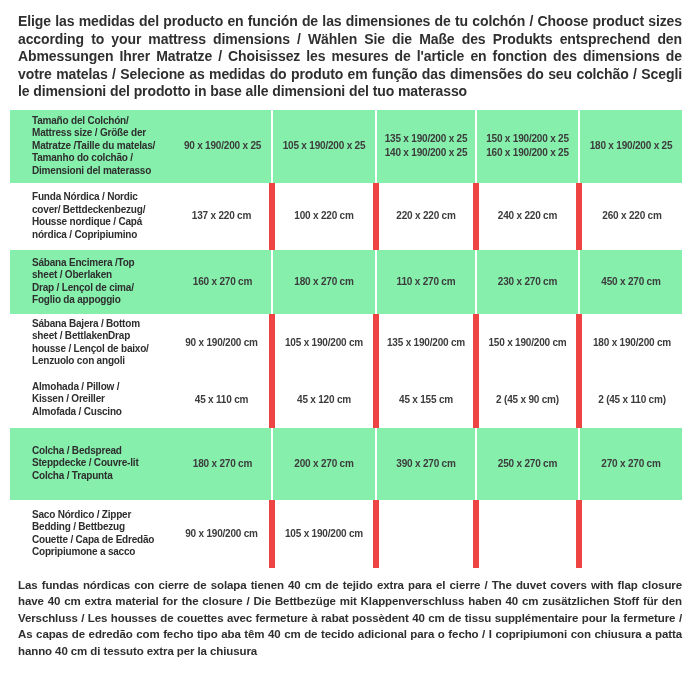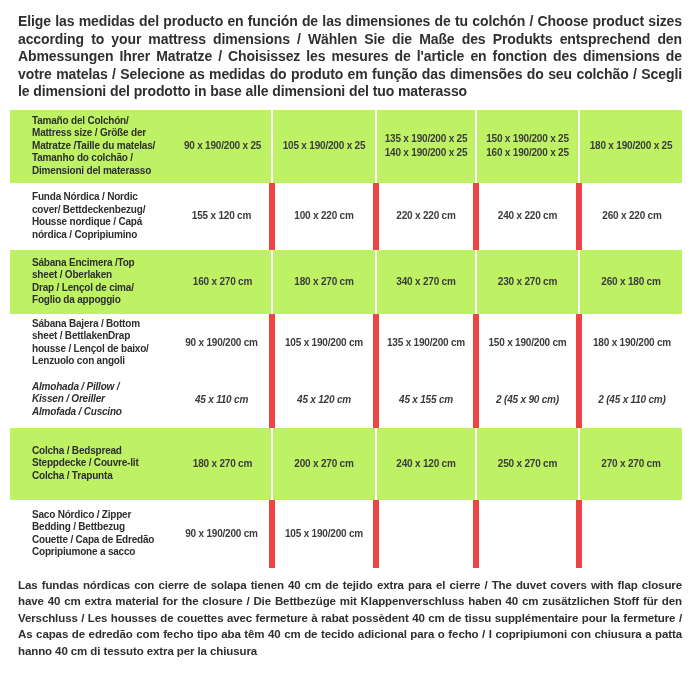--- a/index.html
+++ b/index.html
@@ -11,42 +11,42 @@
   .page{width:700px;height:700px;box-sizing:border-box;padding:13px 18px 0 18px;}
   .intro{
     margin:0 0 9px 0;
     font-size:14px;font-weight:bold;line-height:17.5px;
     text-align:justify;color:#2f2f2f;letter-spacing:-0.1px;
   }
   table.sizes{
     border-collapse:collapse;table-layout:fixed;
     width:672px;margin-left:-8px;
   }
-  tr.g{background:#bef264;}
+  tr.g{background:#86efac;}
   tr.w{background:#ffffff;}
   td{
     vertical-align:middle;font-weight:bold;box-sizing:border-box;
     padding:4px 2px;
   }
   td.lbl{
     font-size:10px;line-height:12.5px;color:#2e2e2e;
     padding-left:22px;white-space:pre-line;letter-spacing:-0.2px;
   }
   td.val{
     text-align:center;font-size:10px;letter-spacing:-0.2px;
     color:#3c3c3c;white-space:pre;line-height:14px;
   }
   tr.g td.val + td.val{border-left:2px solid #ffffff;}
   tr.w td.val + td.val{border-left:6px solid #ef4444;}
   tr.r1 td{height:73px;}
   tr.r2 td{height:67px;}
   tr.r3 td{height:64px;}
   tr.r4 td{height:56px;}
   tr.r5 td{height:77px;}
-  tr.r6 td{height:56px;font-style:italic;}
+  tr.r6 td{height:56px;}
   tr.r7 td{height:72px;}
   tr.r8 td{height:68px;}
   .note{
     margin:9px 0 0 0;
     font-size:11.5px;font-weight:bold;line-height:16.5px;
     text-align:justify;color:#2f2f2f;letter-spacing:-0.1px;
   }
 </style>
 </head>
 <body>
@@ -77,36 +77,36 @@
 140 x 190/200 x 25</td>
         <td class="val">150 x 190/200 x 25
 160 x 190/200 x 25</td>
         <td class="val">180 x 190/200 x 25</td>
       </tr>
       <tr class="w r2">
         <td class="lbl">Funda Nórdica /  Nordic
 cover/ Bettdeckenbezug/
 Housse nordique / Capá
 nórdica / Copripiumino</td>
-        <td class="val">155 x 120 cm</td>
+        <td class="val">137 x 220 cm</td>
         <td class="val">100 x 220 cm</td>
         <td class="val">220 x 220 cm</td>
         <td class="val">240 x 220 cm</td>
         <td class="val">260 x 220 cm</td>
       </tr>
       <tr class="g r3">
         <td class="lbl">Sábana Encimera /Top
 sheet / Oberlaken
 Drap / Lençol de cima/
 Foglio da appoggio</td>
         <td class="val">160 x 270 cm</td>
         <td class="val">180 x 270 cm</td>
-        <td class="val">340 x 270 cm</td>
+        <td class="val">110 x 270 cm</td>
         <td class="val">230 x 270 cm</td>
-        <td class="val">260 x 180 cm</td>
+        <td class="val">450 x 270 cm</td>
       </tr>
       <tr class="w r4">
         <td class="lbl">Sábana Bajera / Bottom
 sheet / BettlakenDrap
 housse / Lençol de baixo/
 Lenzuolo con angoli</td>
         <td class="val">90 x 190/200 cm</td>
         <td class="val">105 x 190/200 cm</td>
         <td class="val">135 x 190/200 cm</td>
         <td class="val">150 x 190/200 cm</td>
@@ -121,21 +121,21 @@
         <td class="val">45 x 155 cm</td>
         <td class="val">2 (45 x 90 cm)</td>
         <td class="val">2 (45 x 110 cm)</td>
       </tr>
       <tr class="g r7">
         <td class="lbl">Colcha / Bedspread
 Steppdecke / Couvre-lit
 Colcha / Trapunta</td>
         <td class="val">180 x 270 cm</td>
         <td class="val">200 x 270 cm</td>
-        <td class="val">240 x 120 cm</td>
+        <td class="val">390 x 270 cm</td>
         <td class="val">250 x 270 cm</td>
         <td class="val">270 x 270 cm</td>
       </tr>
       <tr class="w r8">
         <td class="lbl">Saco Nórdico / Zipper
 Bedding / Bettbezug
 Couette  / Capa de Edredão
 Copripiumone a sacco</td>
         <td class="val">90 x 190/200 cm</td>
         <td class="val">105 x 190/200 cm</td>

